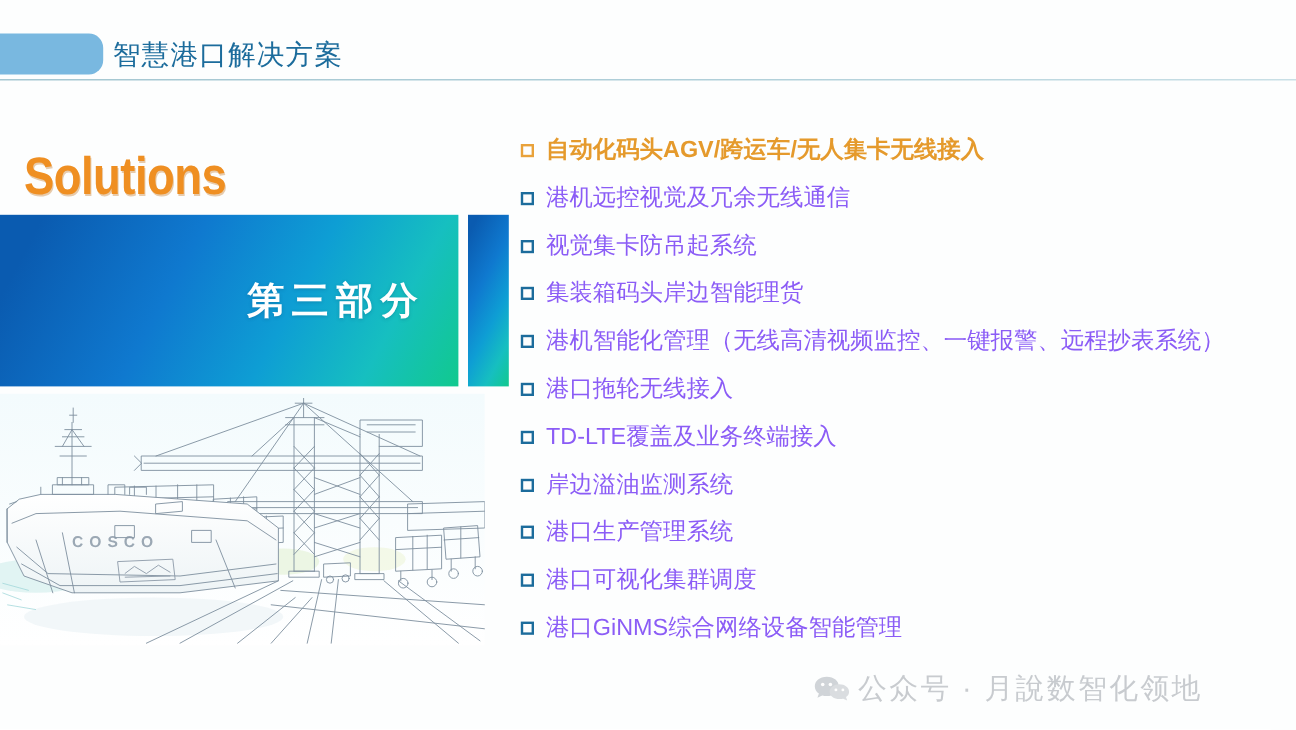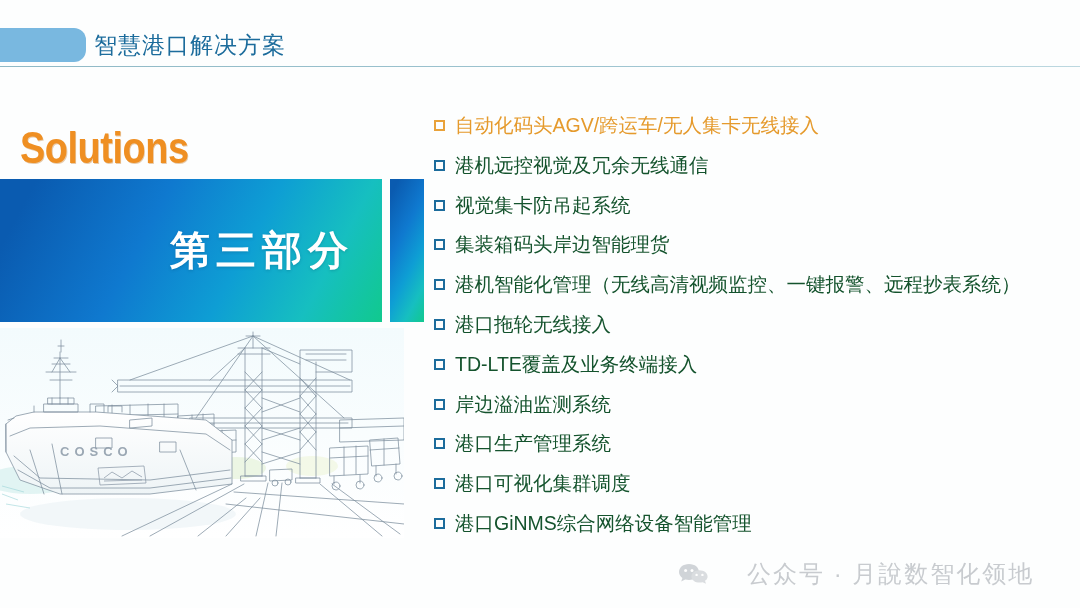--- a/index.html
+++ b/index.html
@@ -70,21 +70,21 @@
   #grad-band-accent { left: 390px; width: 34px; }
 
   #part-label {
     position: absolute;
     left: 0; top: 179px;
     width: 382px; height: 143px;
     display: flex;
     align-items: center;
     justify-content: flex-end;
     padding-right: 28px;
-    font-size: 40px;
+    font-size: 31px;
     font-weight: bold;
     color: #ffffff;
     letter-spacing: 6px;
     text-shadow: 0 1px 3px rgba(0,60,90,0.25);
   }
 
   
   #port-illustration {
     position: absolute;
     left: 0; top: 328px;
@@ -106,36 +106,35 @@
   .bullet-marker {
     flex: 0 0 auto;
     width: 11px; height: 11px;
     border: 2.6px solid #1c6c9c;
     margin-top: 9px;
     margin-right: 10px;
   }
   .bullet-text {
     font-size: 19.5px;
     line-height: 28px;
-    color: #14532d;
+    color: #8b5cf6;
     white-space: nowrap;
   }
   .bullet-row.is-highlight .bullet-marker { border-color: #e9a23a; }
   .bullet-row.is-highlight .bullet-text {
     color: #e59a2c;
-    font-weight: normal;
+    font-weight: bold;
   }
 
   
   #watermark {
     position: absolute;
     left: 678px; top: 558px;
     display: flex; align-items: center;
     opacity: 0.62;
-    gap: 32px;
   }
   #watermark-icon {
     position: relative;
     width: 30px; height: 24px;
     margin-right: 7px;
   }
   #watermark-icon svg { display:block; }
   #watermark-text {
     font-size: 24px;
     color: #a8adb3;

